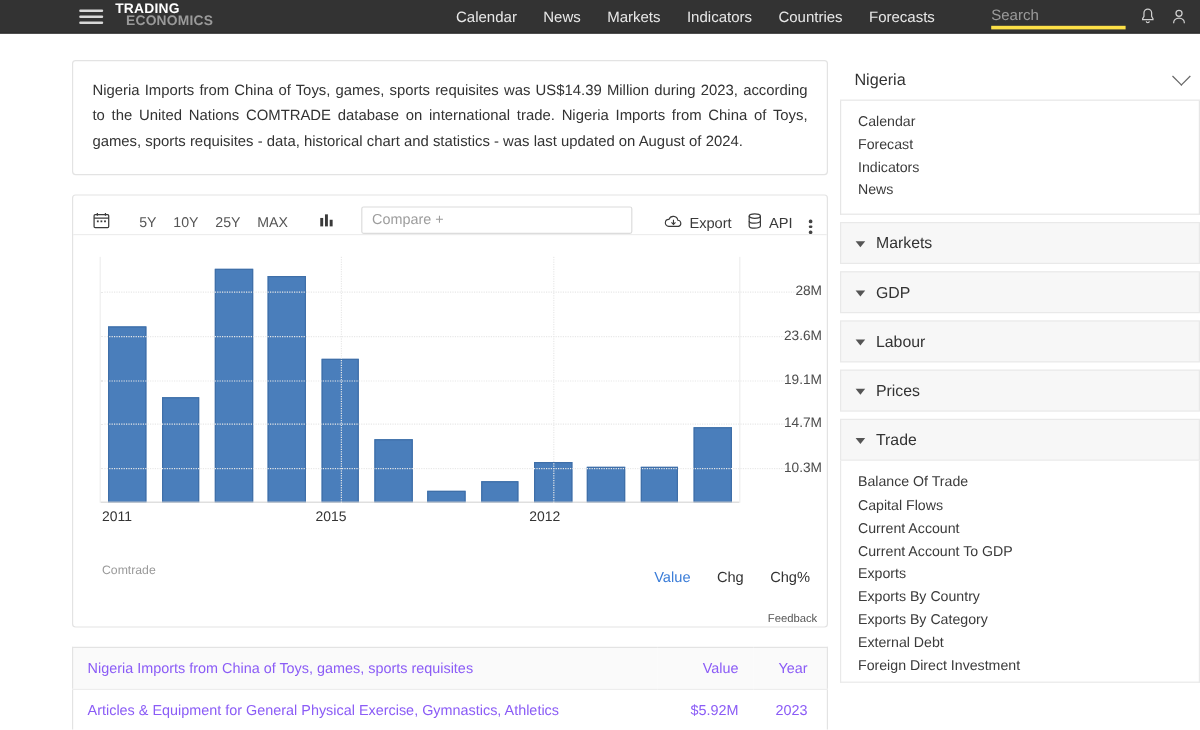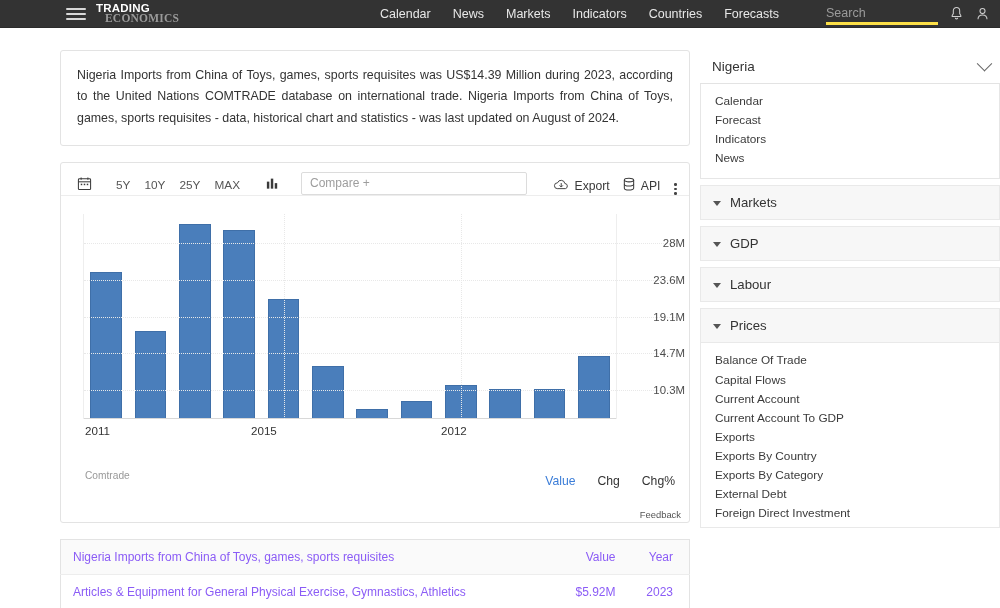--- a/index.html
+++ b/index.html
@@ -50,21 +50,20 @@
     letter-spacing: 0.2px;
   }
   .brand .b2 {
     display: block;
     font-size: 11.5px;
     font-weight: bold;
     color: #9a9a9a;
     letter-spacing: 0.2px;
     margin-left: 9px;
     margin-top: -1px;
-    font-family: Liberation Serif, serif;
   }
   .navlinks {
     position: absolute;
     left: 380px; top: 0;
     height: 28px;
     display: flex;
     align-items: center;
     gap: 22px;
   }
   .navlinks a {
@@ -491,21 +490,21 @@
           </div>
         <div id="yaxis">
             <div class="ylabel" style="top: 47.0486px;">28M</div>
             <div class="ylabel" style="top: 83.5668px;">23.6M</div>
             <div class="ylabel" style="top: 120.915px;">19.1M</div>
             <div class="ylabel" style="top: 157.433px;">14.7M</div>
             <div class="ylabel" style="top: 193.951px;">10.3M</div>
           </div>
         <div id="xaxis">
             <div class="xlabel" style="left: 24px;">2011</div>
-            <div class="xlabel" style="left: 190px;">2015</div>
+            <div class="xlabel" style="left: 202px;">2015</div>
             <div class="xlabel" style="left: 380px;">2012</div>
           </div>
       </div>
 
       <div class="chart-footer">
         <div class="source">Comtrade</div>
         <div class="legend">
           <span class="on">Value</span>
           <span class="off">Chg</span>
           <span class="off">Chg%</span>
@@ -556,20 +555,24 @@
       <span>GDP</span>
     </div>
     <div class="sb-section">
       <span class="caret"></span>
       <span>Labour</span>
     </div>
     <div class="sb-section">
       <span class="caret"></span>
       <span>Prices</span>
     </div>
+    <div class="sb-section">
+      <span class="caret"></span>
+      <span>Trade</span>
+    </div>
 
     <div class="sb-links" id="trade-links">
         <a>Balance Of Trade</a>
         <a>Capital Flows</a>
         <a>Current Account</a>
         <a>Current Account To GDP</a>
         <a>Exports</a>
         <a>Exports By Country</a>
         <a>Exports By Category</a>
         <a>External Debt</a>

